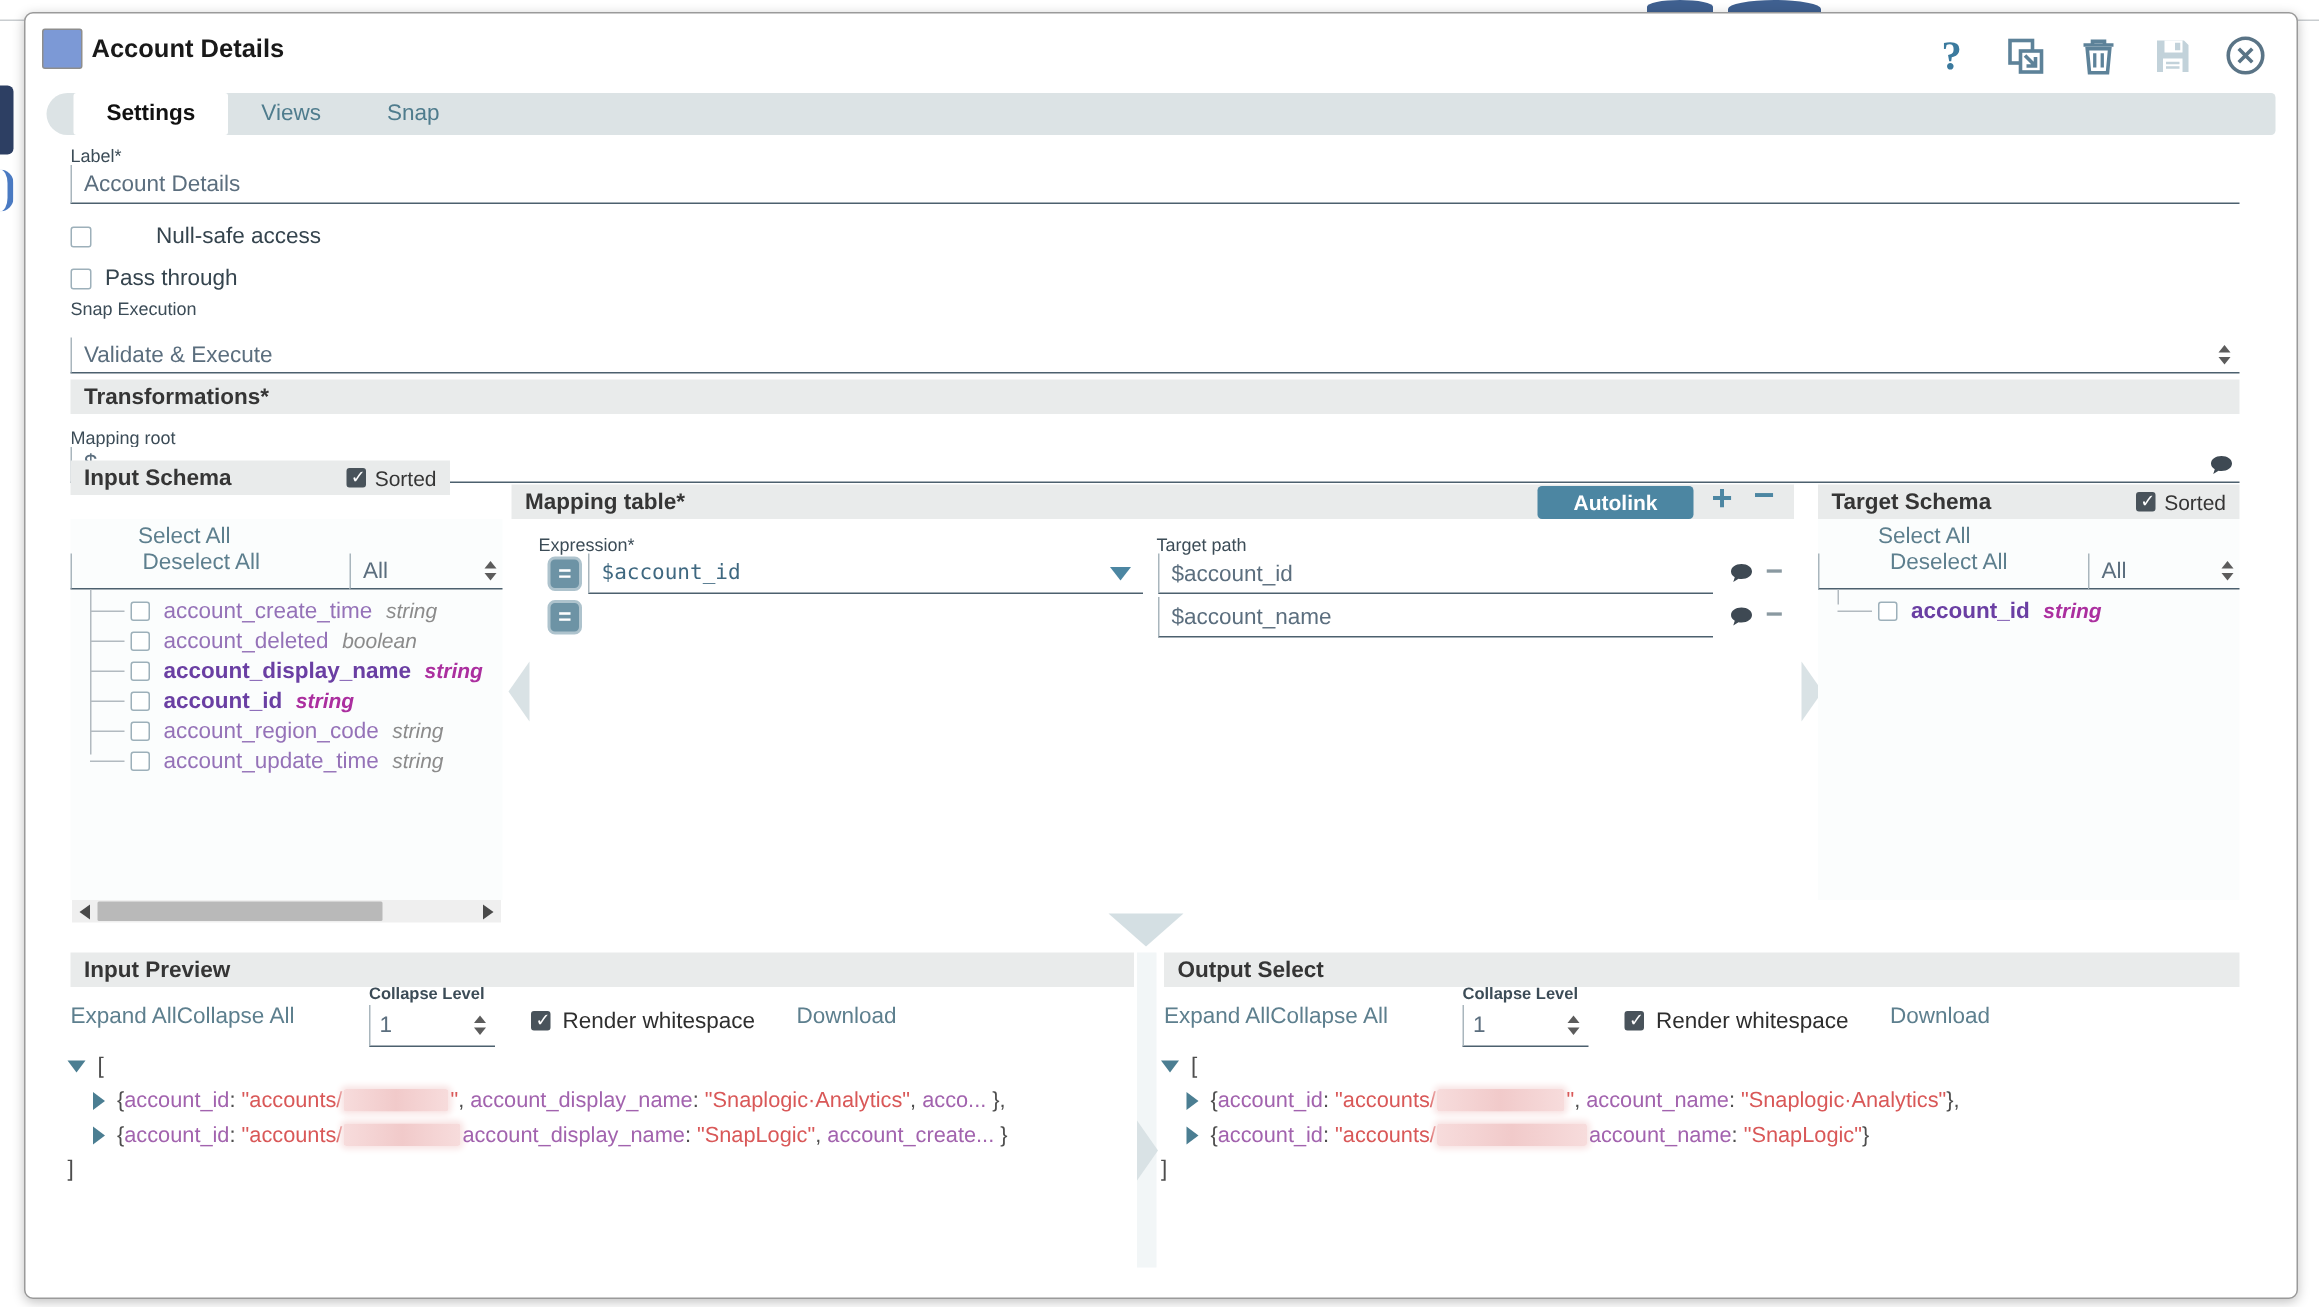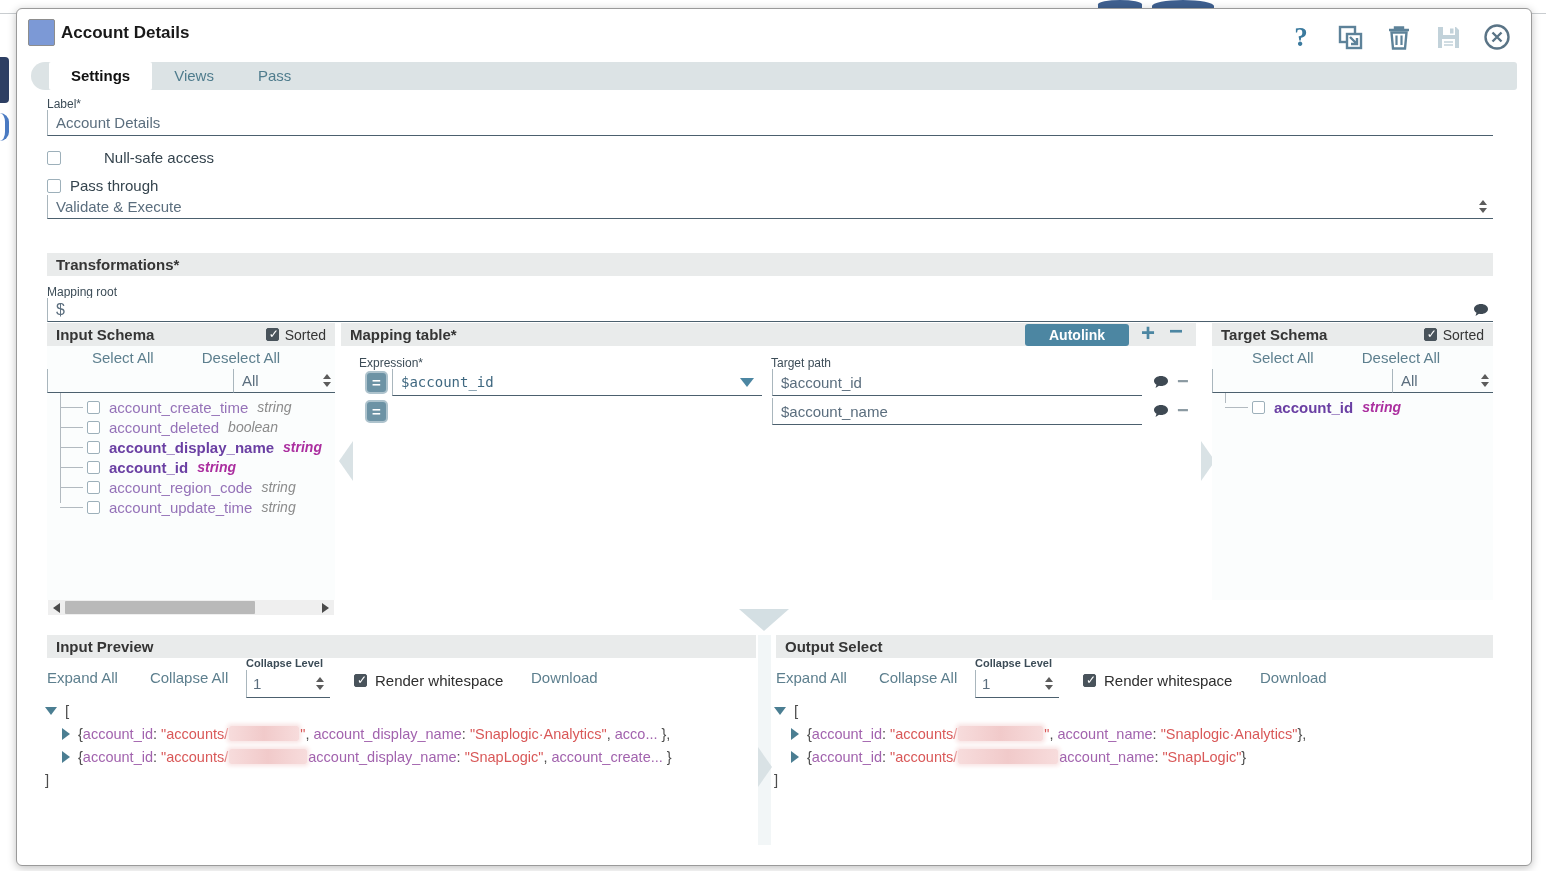--- a/index.html
+++ b/index.html
@@ -50,21 +50,21 @@
   .spin i { display:block; width:0; height:0; border-left:4px solid transparent; border-right:4px solid transparent; }
   .spin .up { border-bottom:5px solid #5c5c5c; }
   .spin .dn { border-top:5px solid #5c5c5c; }
 
   
   .bar { position:absolute; background:#e9ebeb; display:flex; align-items:center;
     padding:0 9px; font-size:15px; font-weight:bold; color:#353535; }
 
   
   .panel-body { position:absolute; background:#fbfdfd; }
-  .links-row { position:absolute; font-size:15px; color:#5d7f8e; display:flex; }
+  .links-row { position:absolute; font-size:15px; color:#5d7f8e; display:flex;flex-direction:column; }
   .links-row span { cursor:pointer; }
   .sorted-wrap { margin-left:auto; display:flex; align-items:center; gap:6px; font-weight:normal; font-size:14px; color:#353535; }
 
   .tree { position:absolute; }
   .tree .vline { position:absolute; left:13px; top:-4px; width:0; border-left:1px solid #b2bac0; }
   .tree-row { position:relative; height:20px; display:flex; align-items:center; padding-left:40px; }
   .tree-row::before { content:""; position:absolute; left:13px; top:10px; width:23px; border-top:1px solid #b2bac0; }
   .tree-row .cb { width:13px; height:13px; margin-right:9px; }
   .tree-name { font-size:15px; color:#9572b8; }
   .tree-type { font-size:14px; font-style:italic; color:#8b8b8b; margin-left:9px; }
@@ -98,21 +98,21 @@
   .dd-caret { margin-left:auto; width:0; height:0; border-left:7px solid transparent; border-right:7px solid transparent; border-top:9px solid #4c86a2; cursor:pointer; }
   .target-box { position:absolute; left:407px; top:0; width:370px; height:27px;
     border-left:1px solid #a9b6bd; border-bottom:1px solid #4c606e;
     display:flex; align-items:center; padding:0 8px; font-size:15px; color:#5b6e7e; }
   .row-bubble { position:absolute; left:788px; top:6px; cursor:pointer; }
   .row-dash { position:absolute; left:812px; top:1px; color:#8a99a1; font-size:20px; font-weight:bold; cursor:pointer; }
 
   .bubble-svg { display:block; }
 
   
-  .pv-links { position:absolute; font-size:15px; color:#5d7f8e; display:flex; gap:32px; }
+  .pv-links { position:absolute; font-size:15px; color:#5d7f8e; display:flex; }
   .pv-links span { cursor:pointer; }
   .lvl-label { position:absolute; font-size:11px; font-weight:bold; color:#3c4c57; }
   .lvl-box { position:absolute; width:84px; height:28px; border-left:1px solid #a9b6bd; border-bottom:1px solid #4c606e;
     display:flex; align-items:center; padding:0 6px; font-size:15px; color:#5b6e7e; }
   .lvl-box .spin { margin-left:auto; }
   .ws-row { position:absolute; display:flex; align-items:center; gap:8px; font-size:15px; color:#2e2e2e; }
 
   .pv-body { position:absolute; font-size:14.5px; }
   .pv-line { height:23px; display:flex; align-items:center; }
   .tgl-down { width:0; height:0; border-left:6px solid transparent; border-right:6px solid transparent; border-top:8px solid #4b7e92; margin-right:8px; cursor:pointer; }
@@ -173,60 +173,60 @@
       <svg width="28" height="28" viewBox="0 0 28 28">
         <circle cx="14" cy="14" r="11.5" fill="none" stroke="#5a7486" stroke-width="2.4"></circle>
         <path d="M9.5 9.5 L18.5 18.5 M18.5 9.5 L9.5 18.5" stroke="#5a7486" stroke-width="2.4"></path>
       </svg>
     </div>
   </div>
 
   <div class="tabstrip">
     <div class="tab active">Settings</div>
     <div class="tab">Views</div>
-    <div class="tab">Pass</div>
+    <div class="tab">Snap</div>
   </div>
 
   <div class="fld-label" style="left:30px; top:88px;">Label*</div>
   <div class="fld-box" style="left:30px; top:101px; width:1446px; height:26px;">
     <input value="Account Details" style="">
   </div>
 
   <div class="chk-row" style="left:30px; top:140px;gap:43px;">
     <span class="cb"></span>
     <span>Null-safe access</span>
   </div>
   <div class="chk-row" style="left:30px; top:168px;">
     <span class="cb"></span>
     <span>Pass through</span>
   </div>
 
   <div class="fld-label" style="left:30px; top:190px;">Snap Execution</div>
-  <div class="fld-box" style="left:30px; top:186px; width:1446px; height:24px;text-align:right;">
+  <div class="fld-box" style="left:30px; top:216px; width:1446px; height:24px;text-align:right;">
     <span>Validate &amp; Execute</span>
     <span class="spin" style="margin-left:auto; margin-right:6px;">
         <i class="up"></i>
         <i class="dn"></i>
       </span>
   </div>
 
   <div class="bar" style="left:30px; top:244px; width:1446px; height:23px;">
     <span>Transformations*</span>
   </div>
   <div class="fld-label" style="left:30px; top:276px;">Mapping root</div>
   <div class="fld-box" style="left:30px; top:289px; width:1446px; height:24px;">
     <input style="font-size: 16px;" value="$">
     <span class="comment-bubble" style="margin-left:auto; margin-right:4px;">
       <svg class="bubble-svg" width="16" height="14" viewBox="0 0 16 14">
           <path d="M8 1 C12 1 15 3.2 15 6 C15 8.8 12 11 8 11 C7.3 11 6.6 10.9 6 10.8 L2.5 13 L3.5 9.8 C1.9 8.9 1 7.5 1 6 C1 3.2 4 1 8 1 Z" fill="#3e4953"></path>
         </svg>
     </span>
   </div>
 
-  <div class="bar" style="left:30px; top:314px; width:288px; height:23px;">
+  <div class="bar" style="left:30px; top:298px; width:253px; height:23px;">
     <span>Input Schema</span>
     <span class="sorted-wrap">
       <span class="cb small checked"></span>
       <span>Sorted</span>
     </span>
   </div>
   <div class="panel-body" style="left:30px; top:337px; width:288px; height:254px;"></div>
   <div class="links-row" style="left:30px; top:340px; width:288px;">
     <span style="margin-left:45px;">Select All</span>
     <span style="margin-left:48px;">Deselect All</span>

